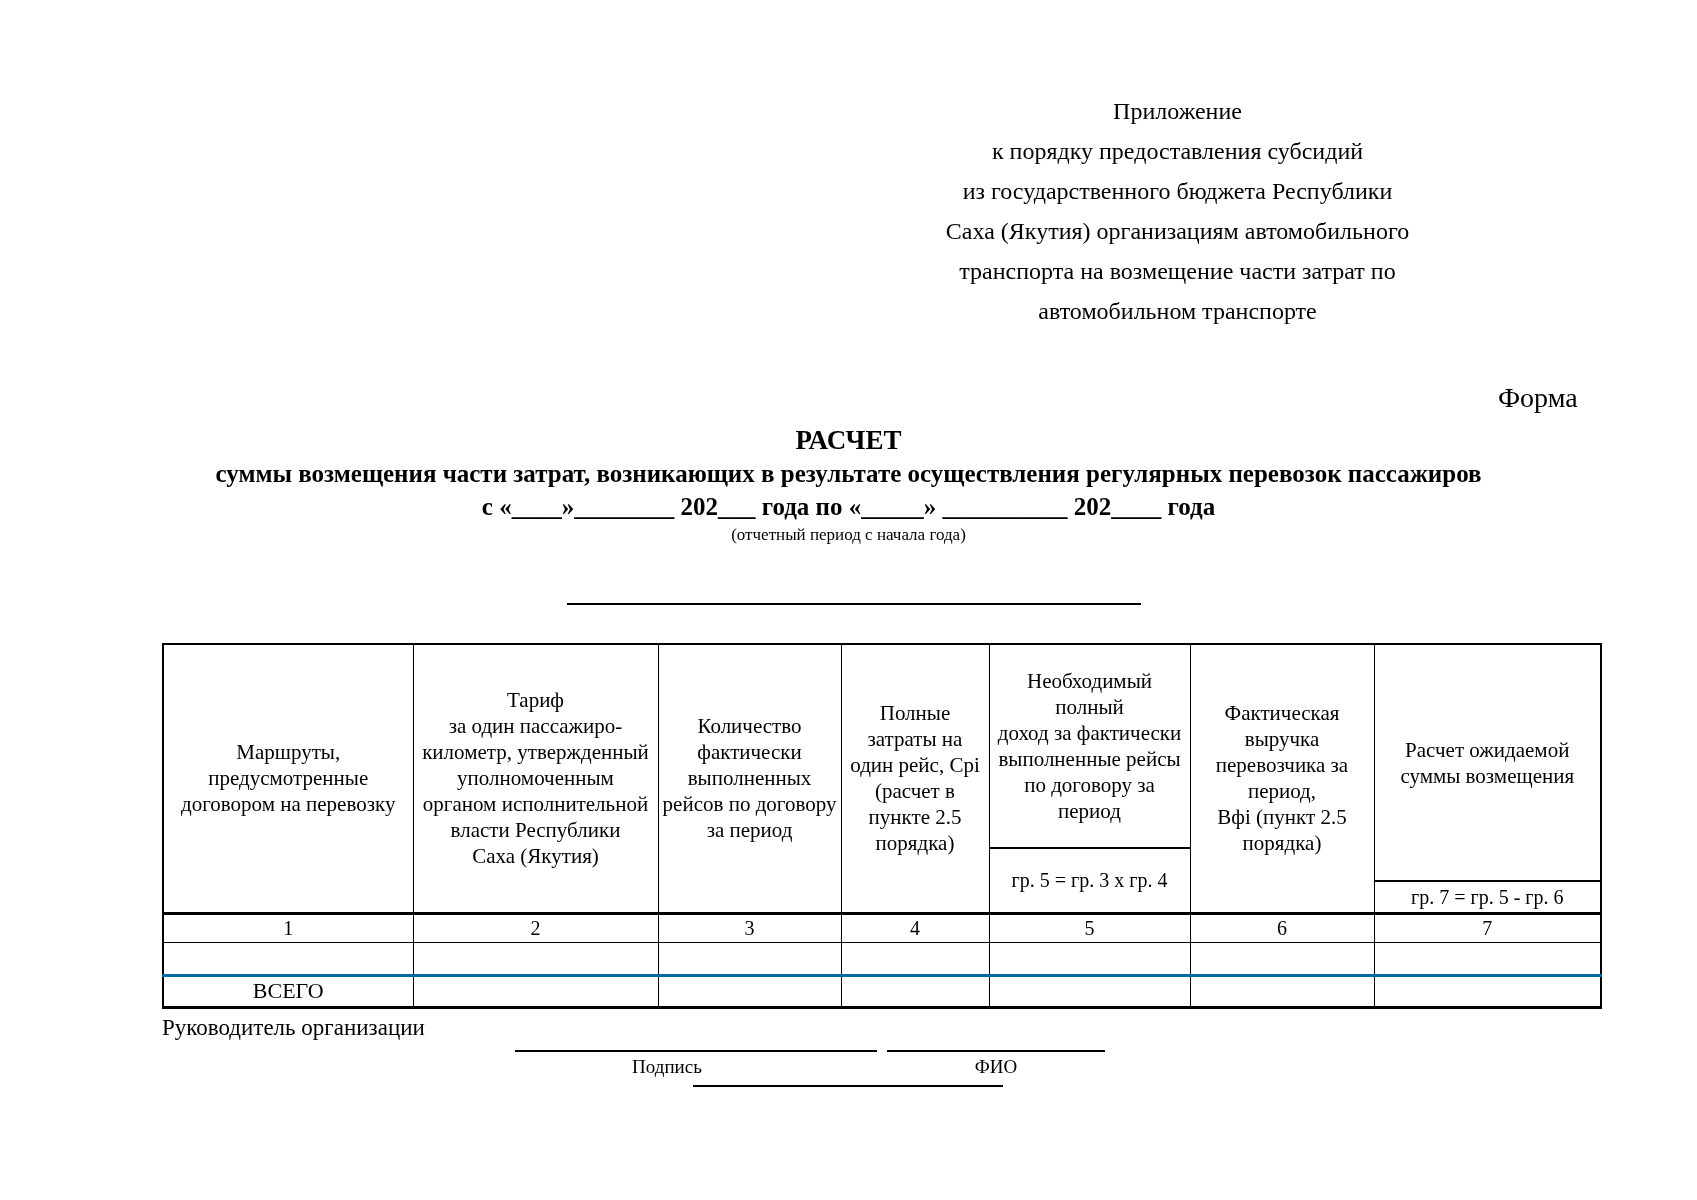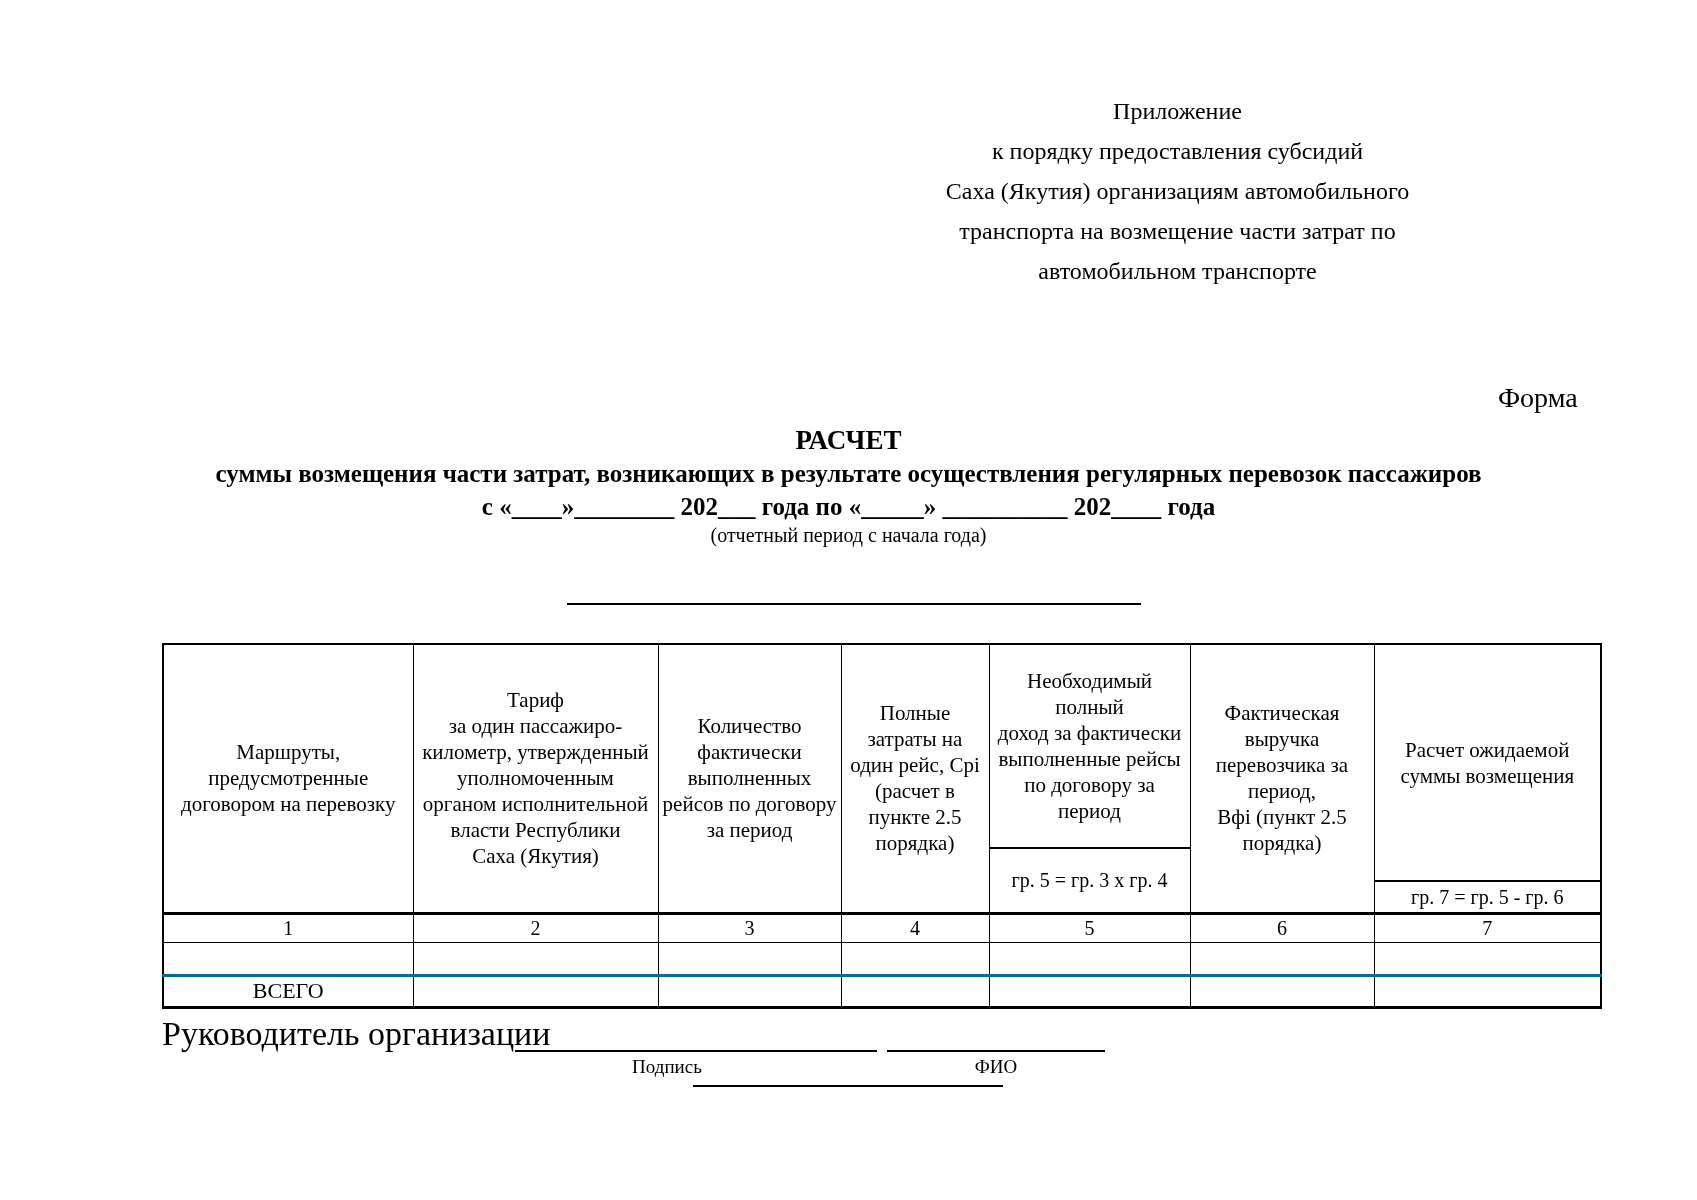--- a/index.html
+++ b/index.html
@@ -14,21 +14,21 @@
   .appendix {
     position: absolute; left: 905px; top: 84px; width: 545px;
     text-align: center; font-size: 24px; line-height: 40px;
   }
   .form-label { position: absolute; left: 1498px; top: 375px; font-size: 28px; }
 
   
   .title-block { position: absolute; left: 0; top: 416px; width: 1697px; text-align: center; }
   .title-main { font-size: 27px; font-weight: bold; line-height: 34px; }
   .title-sub  { font-size: 25px; font-weight: bold; line-height: 33px; }
-  .period-caption { font-size: 20px; font-weight: normal; line-height: 24px; }
+  .period-caption { font-size: 17px; font-weight: normal; line-height: 24px; }
 
   
   .carrier-line { position: absolute; left: 567px; top: 596px; width: 574px; border-top: 2px solid #000; }
   .carrier-caption { position: absolute; left: 567px; top: 606px; width: 574px; text-align: center; font-size: 20px; }
 
   
   .calc-table {
     position: absolute; left: 162px; top: 636px; width: 1438px;
     border-collapse: collapse; table-layout: fixed;
     border: 2px solid #000; border-bottom: 3px solid #000;
@@ -39,35 +39,36 @@
   }
   tr.hr1 { height: 204px; }
   tr.hr2 { height: 33px; }
   tr.hr3 { height: 32px; }
   td.formula-cell { border-top: 2px solid #000; font-size: 20px; }
   tr.row-numbers td { border-top: 3px solid #000; height: 27px; font-size: 20px; }
   tr.row-empty td { height: 31px; }
   tr.row-total td { border-top: 3px solid #0369a1; height: 29px; font-size: 22px; }
 
   
-  .signatory { position: absolute; left: 162px; top: 1008px; font-size: 34px; }
+  .signatory { position: absolute; left: 162px; top: 1008px; font-size: 23px; }
   .sigline-1 { position: absolute; left: 515px; top: 1014px; width: 362px; height: 29px; border-bottom: 2px solid #000; }
   .sigline-2 { position: absolute; left: 887px; top: 1014px; width: 218px; height: 29px; border-bottom: 2px solid #000; }
   .sig-caption  { position: absolute; left: 486px; top: 1049px; width: 362px; text-align: center; font-size: 19px; }
   .name-caption { position: absolute; left: 887px; top: 1049px; width: 218px; text-align: center; font-size: 19px; }
   .lowline { position: absolute; left: 693px; top: 1051px; width: 310px; height: 27px; border-bottom: 2px solid #000; }
 </style>
 </head>
 <body>
 
 <div class="page">
 
   <div class="appendix">
     <div>Приложение</div>
     <div>к порядку предоставления субсидий</div>
+    <div>из государственного бюджета Республики</div>
     <div>Саха (Якутия) организациям автомобильного</div>
     <div>транспорта на возмещение части затрат по</div>
     <div>автомобильном транспорте</div>
   </div>
 
   <div class="form-label">Форма</div>
 
   <div class="title-block">
     <div class="title-main">РАСЧЕТ</div>
     <div class="title-sub">суммы возмещения части затрат, возникающих в результате осуществления регулярных перевозок пассажиров</div>

